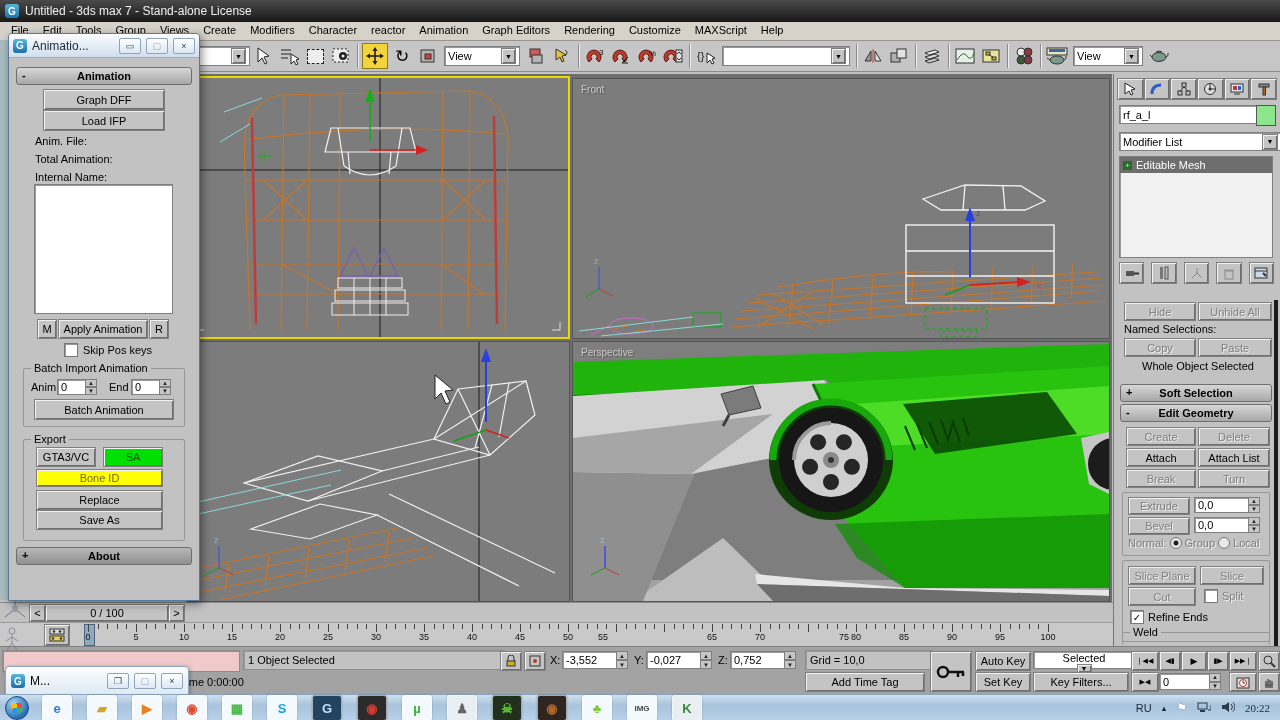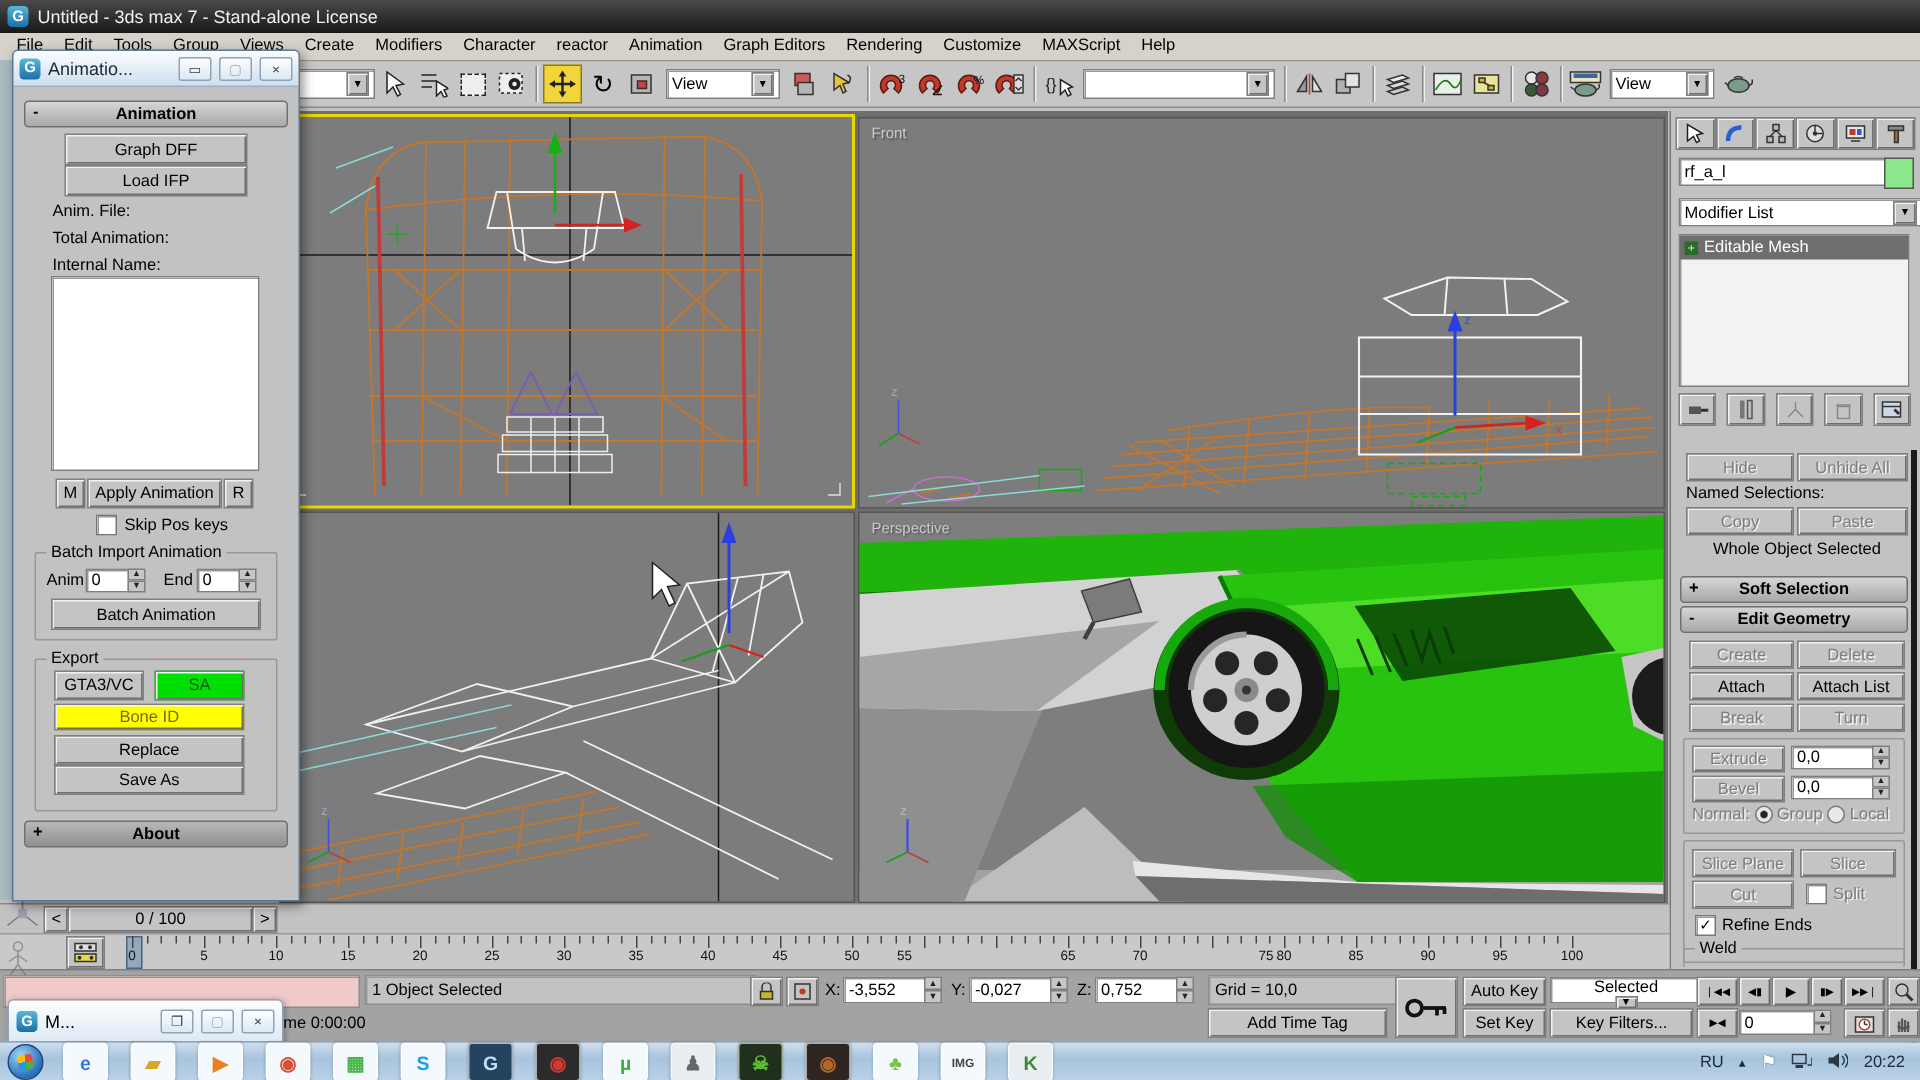--- a/index.html
+++ b/index.html
@@ -961,17 +961,17 @@
       <span style="font-size:12px;color:#fff;text-shadow:0 0 1px #345;">⚑</span>
       <span><svg width="14" height="12">
             <rect x="1" y="2" width="9" height="6" fill="none" stroke="#2a3a4a"></rect>
             <rect x="3" y="9" width="5" height="2" fill="#2a3a4a"></rect>
             <path d="M11,9 L14,9 L14,4" stroke="#2a3a4a" fill="none"></path>
           </svg></span>
       <span><svg width="14" height="12">
             <polygon points="1,4 4,4 8,1 8,11 4,8 1,8" fill="#2a3a4a"></polygon>
             <path d="M10,3 q3,3 0,6 M12,1.5 q4,4.5 0,9" stroke="#2a3a4a" fill="none"></path>
           </svg></span>
-      <span style="font-size:11px;">20:22</span>
+      <span style="font-size:11px;font-family:Liberation Serif, serif;">20:22</span>
     </div>
   </div>
 
 </div>
 
 </body></html>

